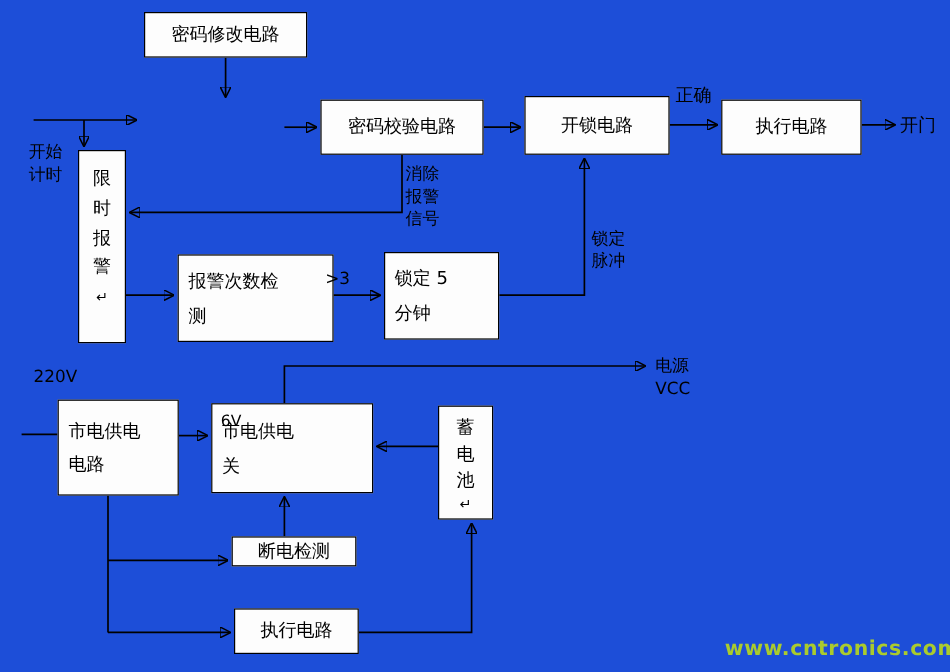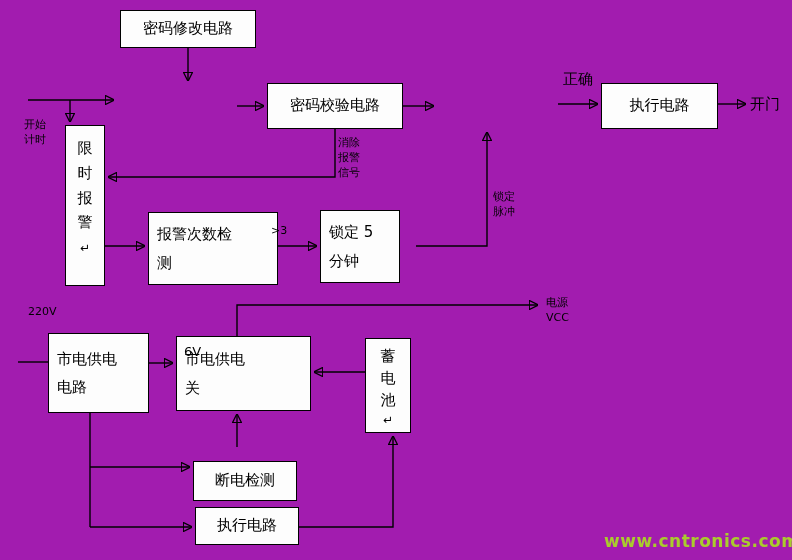--- a/index.html
+++ b/index.html
@@ -5,21 +5,21 @@
   * { margin: 0; padding: 0; box-sizing: border-box; }
   html, body { background: #ffffff; }
   body {
     font-family: "DejaVu Sans", sans-serif;
     color: #000;
   }
   #canvas {
     position: relative;
     width: 792px;
     height: 560px;
-    background: #a21caf;
+    background: #1d4ed8;
     overflow: hidden;
   }
   svg.wires {
     position: absolute;
     left: 0; top: 0;
     width: 792px; height: 560px;
   }
   svg.wires path {
     stroke: #000;
     stroke-width: 1.4;
@@ -51,21 +51,21 @@
   .box.vert .vtext {
     white-space: pre-line;
     line-height: 1.65;
   }
   .box.vert .glyph {
     margin-top: 6px;
     font-size: 12px;
   }
   .lbl {
     position: absolute;
-    font-size: 11px;
+    font-size: 14px;
     color: #000;
     white-space: pre-line;
     line-height: 1.35;
   }
   .lbl.big { font-size: 15px; }
   .watermark {
     position: absolute;
     left: 604px;
     top: 531px;
     font-size: 17px;
@@ -108,39 +108,42 @@
 
   <div class="box single" style="left:120px;top:10px;width:136px;height:38px;">
     <span>密码修改电路</span>
   </div>
 
 
   <div class="box single" style="left:267px;top:83px;width:136px;height:46px;text-align:right;">
     <span>密码校验电路</span>
   </div>
 
+  <div class="box single" style="left:437px;top:80px;width:121px;height:49px;">
+    <span>开锁电路</span>
+  </div>
 
   <div class="box single" style="left:601px;top:83px;width:117px;height:46px;">
     <span>执行电路</span>
   </div>
 
   <div class="box vert" style="left:65px;top:125px;width:40px;height:161px;">
     <span class="vtext">限
 时
 报
 警</span>
     <span class="glyph">↵</span>
   </div>
 
   <div class="box multi" style="left:148px;top:212px;width:130px;height:73px;">
     <span>报警次数检
 测</span>
   </div>
 
-  <div class="box multi" style="left:320px;top:210px;width:80px;height:73px;">
+  <div class="box multi" style="left:320px;top:210px;width:96px;height:73px;">
     <span>锁定 5
 分钟</span>
   </div>
 
   <div class="box multi" style="left:48px;top:333px;width:101px;height:80px;">
     <span>市电供电
 电路</span>
   </div>
 
   <div class="box multi" style="left:176px;top:336px;width:135px;height:75px;">
@@ -148,21 +151,21 @@
 关</span>
   </div>
 
   <div class="box vert" style="left:365px;top:338px;width:46px;height:95px;padding-top:7px;">
     <span class="vtext" style="line-height:1.45;">蓄
 电
 池</span>
     <span class="glyph" style="margin-top:2px;">↵</span>
   </div>
 
-  <div class="box single" style="left:193px;top:461px;width:104px;height:40px;">
+  <div class="box single" style="left:193px;top:447px;width:104px;height:25px;">
     <span>断电检测</span>
   </div>
 
   <div class="box single" style="left:195px;top:507px;width:104px;height:38px;">
     <span>执行电路</span>
   </div>
 
   <div class="lbl" style="left:24px;top:118px;">开始
 计时</div>
   <div class="lbl" style="left:338px;top:136px;">消除

